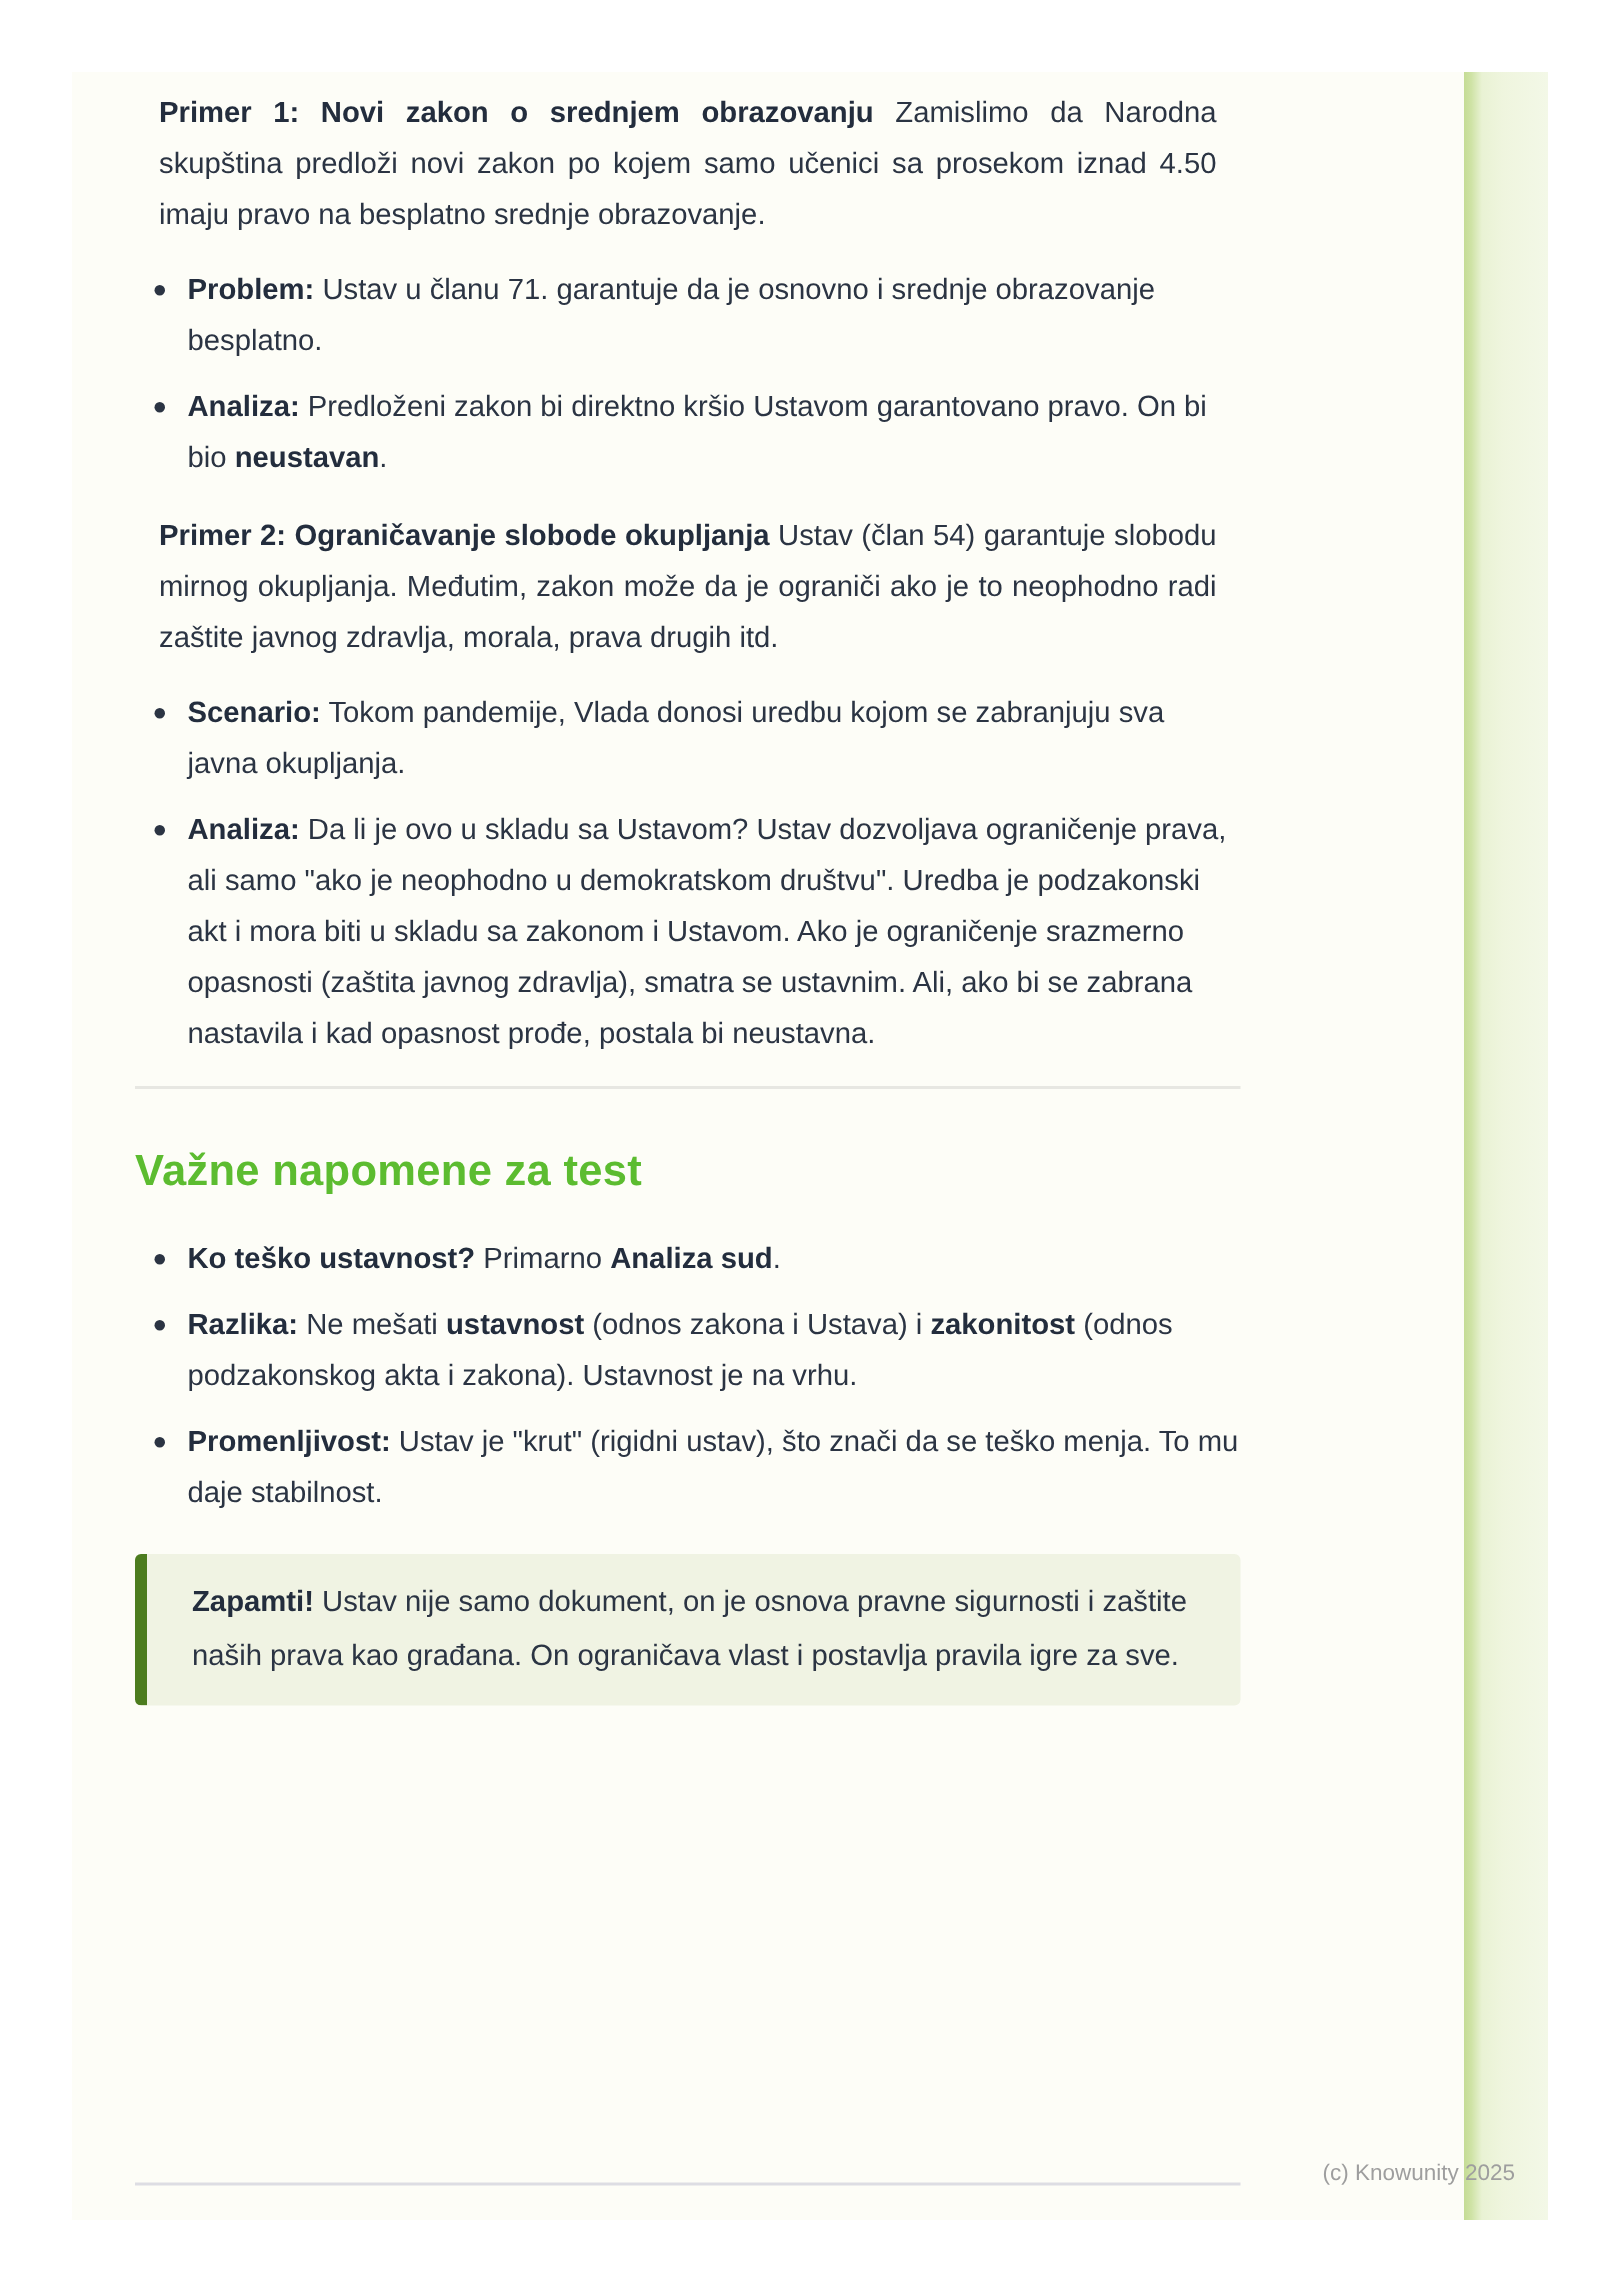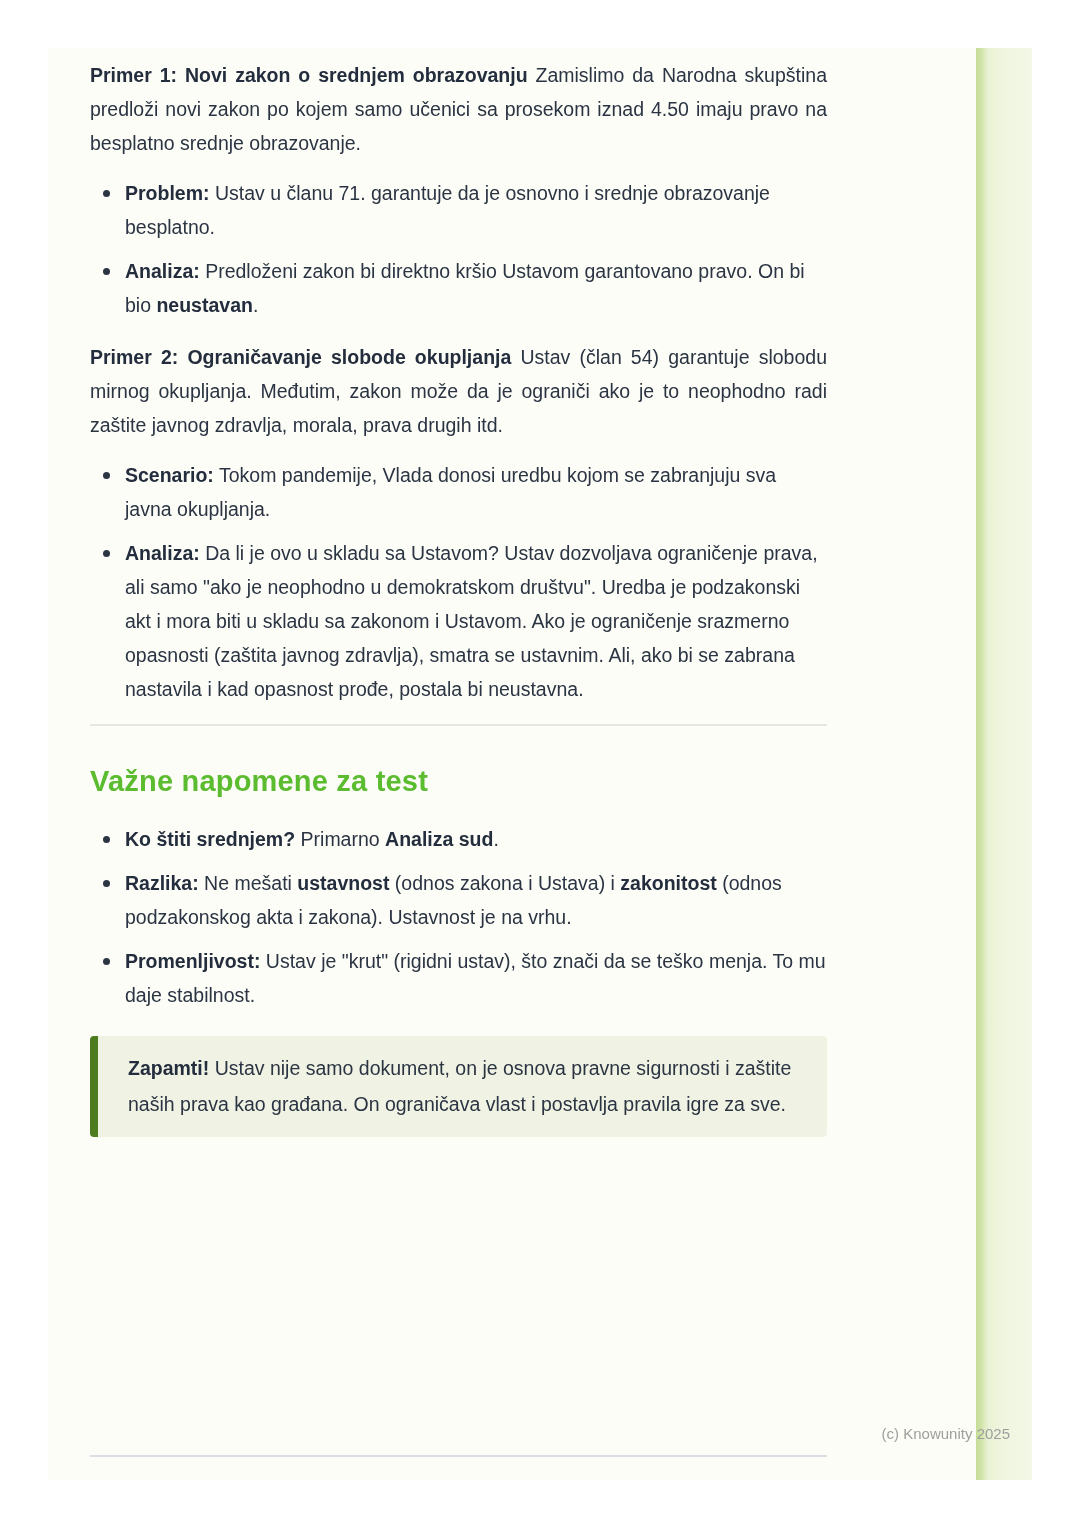--- a/index.html
+++ b/index.html
@@ -22,21 +22,21 @@
     top: 0; right: 0; bottom: 0;
     width: 56px;
     background: linear-gradient(90deg, #c5dc95 0px, #cfe3a6 5px, #e9f2d4 12px, #eff5de 26px, #f3f8e7 56px);
   }
   .content {
     position: absolute;
     left: 42px; top: 10px;
     width: 737px;
   }
   .para {
-    margin: 0 0 16px;
+    margin: 0 16px 16px;
     font-size: 19.5px;
     line-height: 34px;
     text-align: justify;
   }
   b { font-weight: 700; color: #232d3d; text-align: center; }
   .list {
     list-style: none;
     margin: 6px 0 18px;
     padding: 0;
   }
@@ -79,21 +79,21 @@
   .bottom-divider {
     position: absolute;
     left: 42px; top: 1407px;
     width: 737px;
     border: none;
     border-top: 2px solid #dddde3;
     margin: 0;
   }
   .footer {
     position: absolute;
-    right: 22px; bottom: 38px;
+    right: 22px; bottom: 23px;
     font-size: 15px;
     color: #9e9e9e;
     z-index: 2;
   }
 </style>
 </head>
 <body>
 
 <div class="page">
   <div class="edge-strip"></div>
@@ -112,21 +112,21 @@
     <ul class="list">
       <li class="li"><span class="dot"></span><b>Scenario:</b><span> Tokom pandemije, Vlada donosi uredbu kojom se zabranjuju sva javna okupljanja.</span></li>
       <li class="li"><span class="dot"></span><b>Analiza:</b><span> Da li je ovo u skladu sa Ustavom? Ustav dozvoljava ograničenje prava, ali samo "ako je neophodno u demokratskom društvu". Uredba je podzakonski akt i mora biti u skladu sa zakonom i Ustavom. Ako je ograničenje srazmerno opasnosti (zaštita javnog zdravlja), smatra se ustavnim. Ali, ako bi se zabrana nastavila i kad opasnost prođe, postala bi neustavna.</span></li>
     </ul>
 
     <hr class="divider">
 
     <h2 class="notes-heading">Važne napomene za test</h2>
 
     <ul class="list">
-      <li class="li"><span class="dot"></span><b>Ko štiti srednjem?</b><span> Primarno </span><b>Analiza sud</b><span>.</span></li>
+      <li class="li"><span class="dot"></span><b>Ko teško ustavnost?</b><span> Primarno </span><b>Analiza sud</b><span>.</span></li>
       <li class="li"><span class="dot"></span><b>Razlika:</b><span> Ne mešati </span><b>ustavnost</b><span> (odnos zakona i Ustava) i </span><b>zakonitost</b><span> (odnos podzakonskog akta i zakona). Ustavnost je na vrhu.</span></li>
       <li class="li"><span class="dot"></span><b>Promenljivost:</b><span> Ustav je "krut" (rigidni ustav), što znači da se teško menja. To mu daje stabilnost.</span></li>
     </ul>
 
     <div class="callout"><b>Zapamti!</b><span> Ustav nije samo dokument, on je osnova pravne sigurnosti i zaštite naših prava kao građana. On ograničava vlast i postavlja pravila igre za sve.</span></div>
 
   </div>
 
   <hr class="bottom-divider">
   <div class="footer">(c) Knowunity 2025</div>

